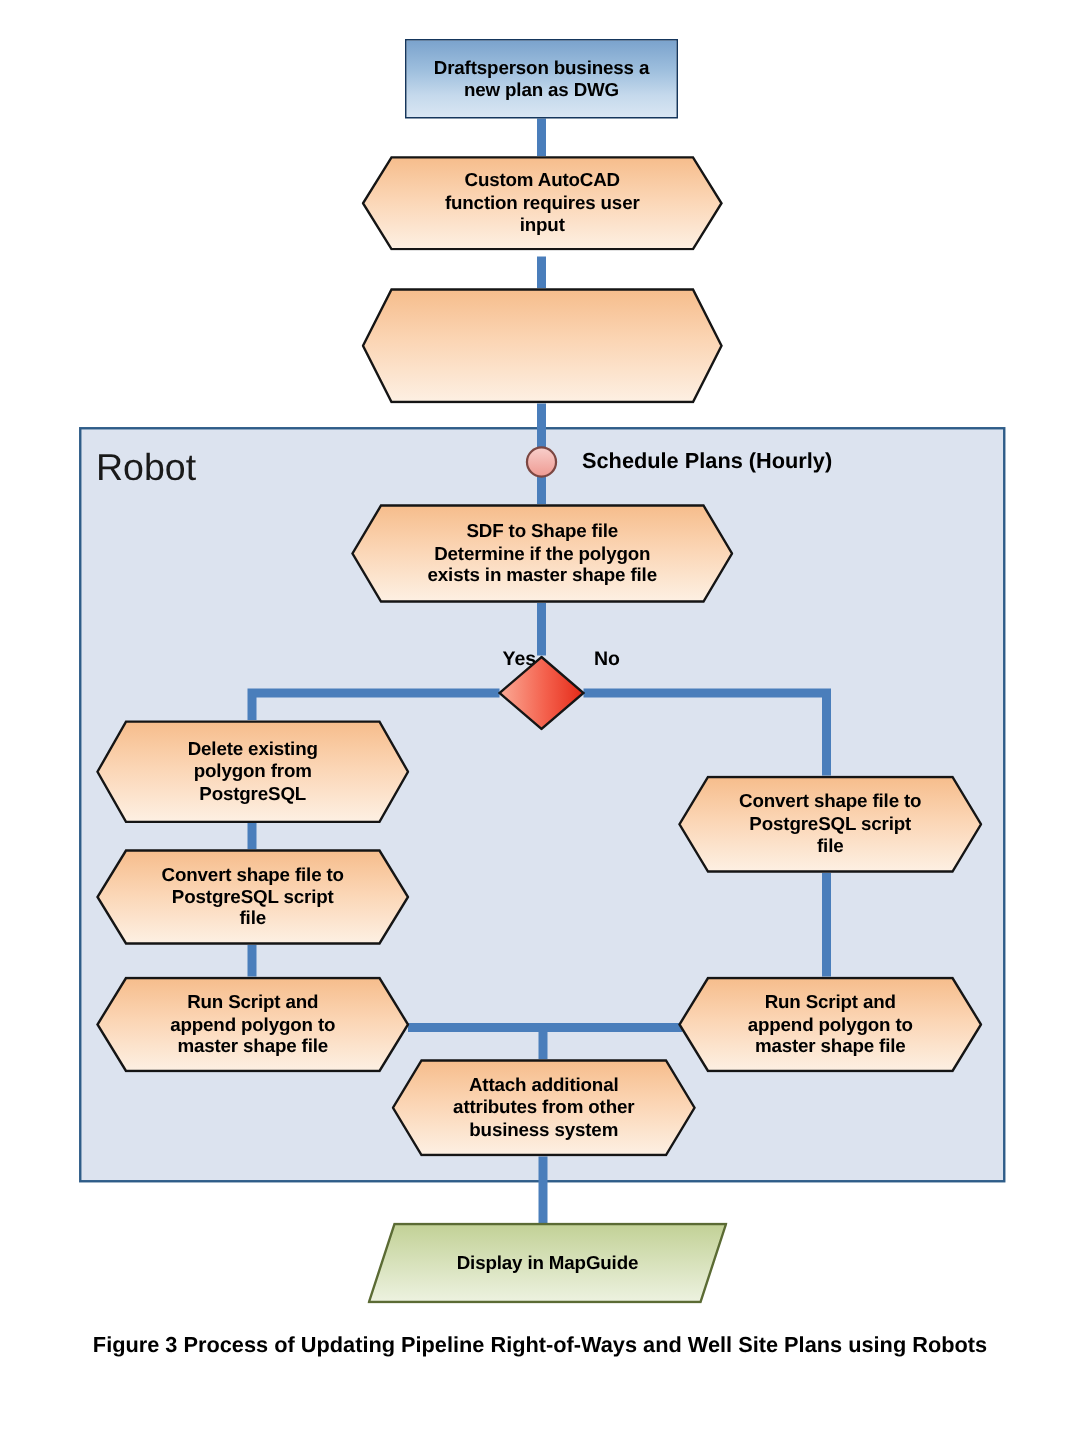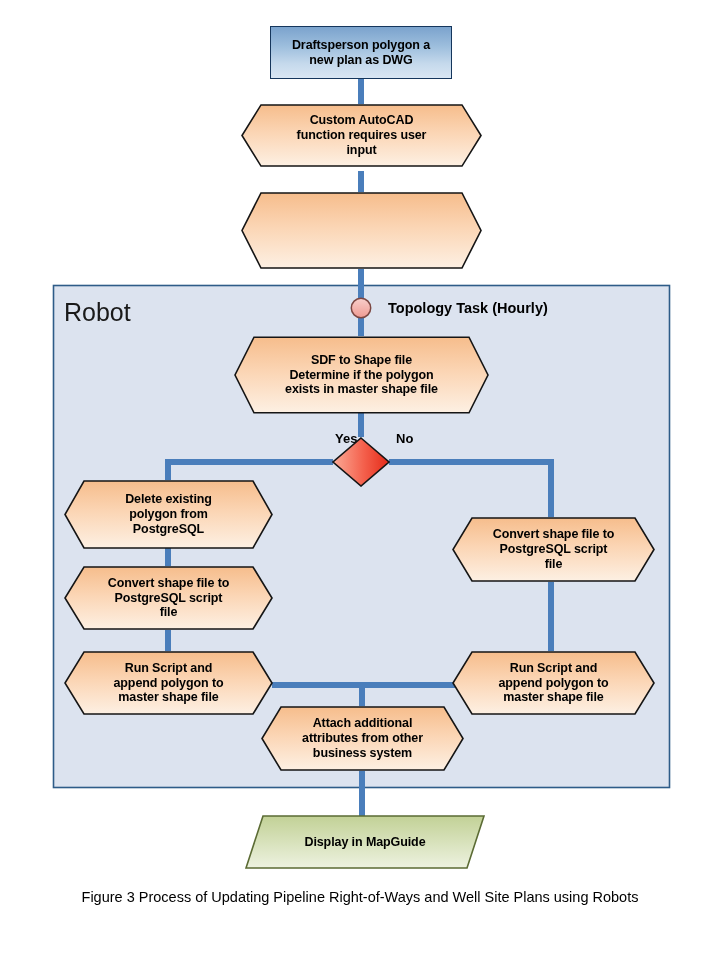--- a/index.html
+++ b/index.html
@@ -97,21 +97,21 @@
   .branch-label {
     font-size: 13px;
     font-weight: bold;
   }
   .caption {
     position: absolute;
     left: 0;
     width: 720px;
     text-align: center;
     font-size: 14.5px;
-    font-weight: normal;
+    font-weight: bold;
     color: #000;
     font-family: "Liberation Sans", sans-serif;
     pointer-events: auto;
   }
 </style>
 </head>
 <body>
 
 <svg id="canvas" viewBox="0 0 720 960" xmlns="http://www.w3.org/2000/svg">
   <defs>
@@ -168,21 +168,21 @@
     <line x1="362" y1="771" x2="362" y2="816"></line>
   </g>
 </svg>
 
 <div class="node-layer">
 
   <div class="group-title" style="left:64px; top:298px;">Robot</div>
 
   <div class="node proc-box" style="left:270px; top:26px; width:182px; height:53px;">
     <div class="label">
-      <span>Draftsperson polygon a</span><br>
+      <span>Draftsperson business a</span><br>
       <span>new plan as DWG</span>
     </div>
   </div>
 
   <div class="node hex" style="left:241px; top:104px; width:241px; height:63px;">
     <svg viewBox="0 0 241 67" preserveAspectRatio="none">
       <polygon points="20,1 221,1 240,33.5 221,66 20,66 1,33.5" fill="url(#gradHex)" stroke="#151515" stroke-width="1.6" vector-effect="non-scaling-stroke"></polygon>
     </svg>
     <div class="label">
       <span>Custom AutoCAD</span><br>
@@ -195,23 +195,23 @@
     <svg viewBox="0 0 241 77" preserveAspectRatio="none">
       <polygon points="20,1 221,1 240,38.5 221,76 20,76 1,38.5" fill="url(#gradHex)" stroke="#151515" stroke-width="1.6" vector-effect="non-scaling-stroke"></polygon>
     </svg>
   </div>
 
   <div class="node circ" style="left:350px; top:297px; width:22px; height:22px;">
     <svg viewBox="0 0 22 22">
       <circle cx="11" cy="11" r="9.7" fill="url(#gradCirc)" stroke="#7c4742" stroke-width="1.5"></circle>
     </svg>
   </div>
-  <div class="free-label schedule-label" style="left:388px; top:300px;">Topology Task (Hourly)</div>
-
-  <div class="node hex" style="left:234px; top:336px; width:255px; height:78px;">
+  <div class="free-label schedule-label" style="left:388px; top:300px;">Schedule Plans (Hourly)</div>
+
+  <div class="node hex" style="left:234px; top:336px; width:255px; height:66px;">
     <svg viewBox="0 0 255 66" preserveAspectRatio="none">
       <polygon points="20,1 235,1 254,33 235,65 20,65 1,33" fill="url(#gradHex)" stroke="#151515" stroke-width="1.6" vector-effect="non-scaling-stroke"></polygon>
     </svg>
     <div class="label">
       <span>SDF to Shape file</span><br>
       <span>Determine if the polygon</span><br>
       <span>exists in master shape file</span>
     </div>
   </div>
 

